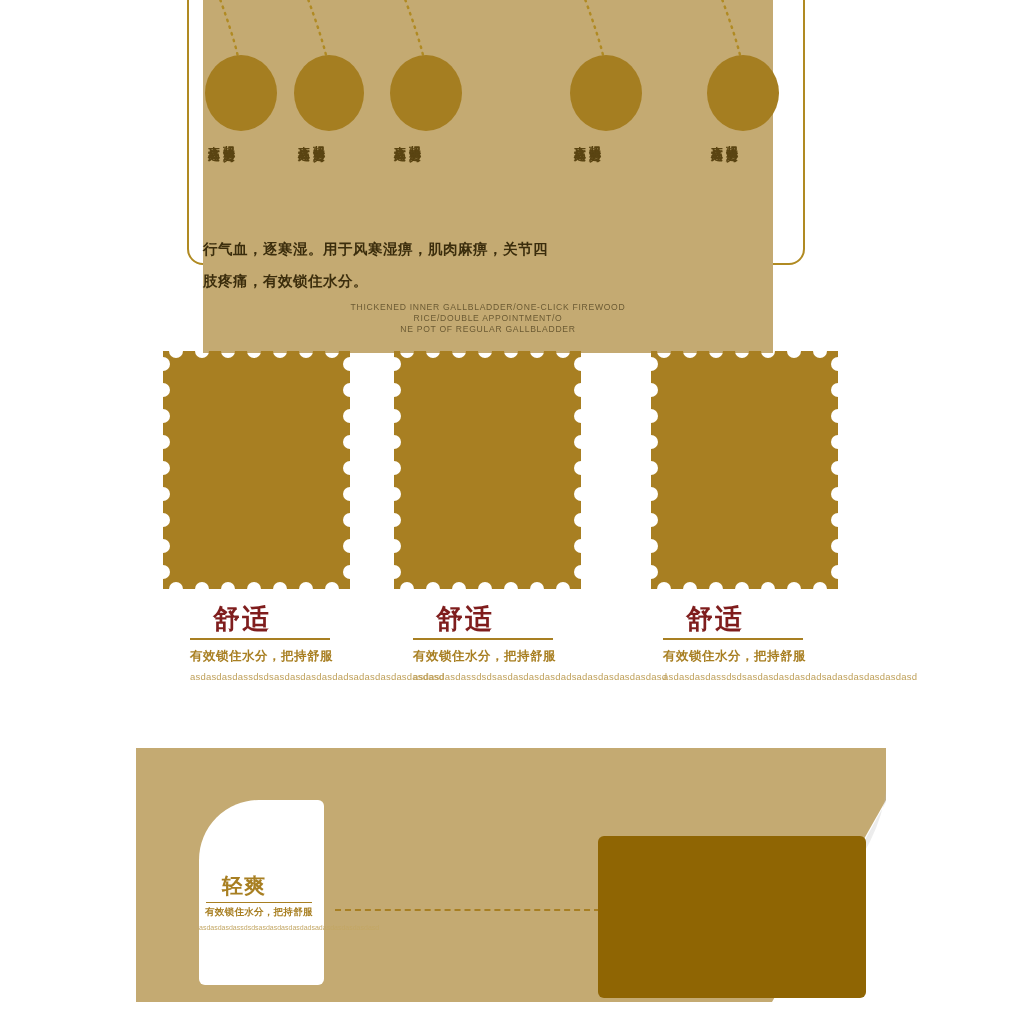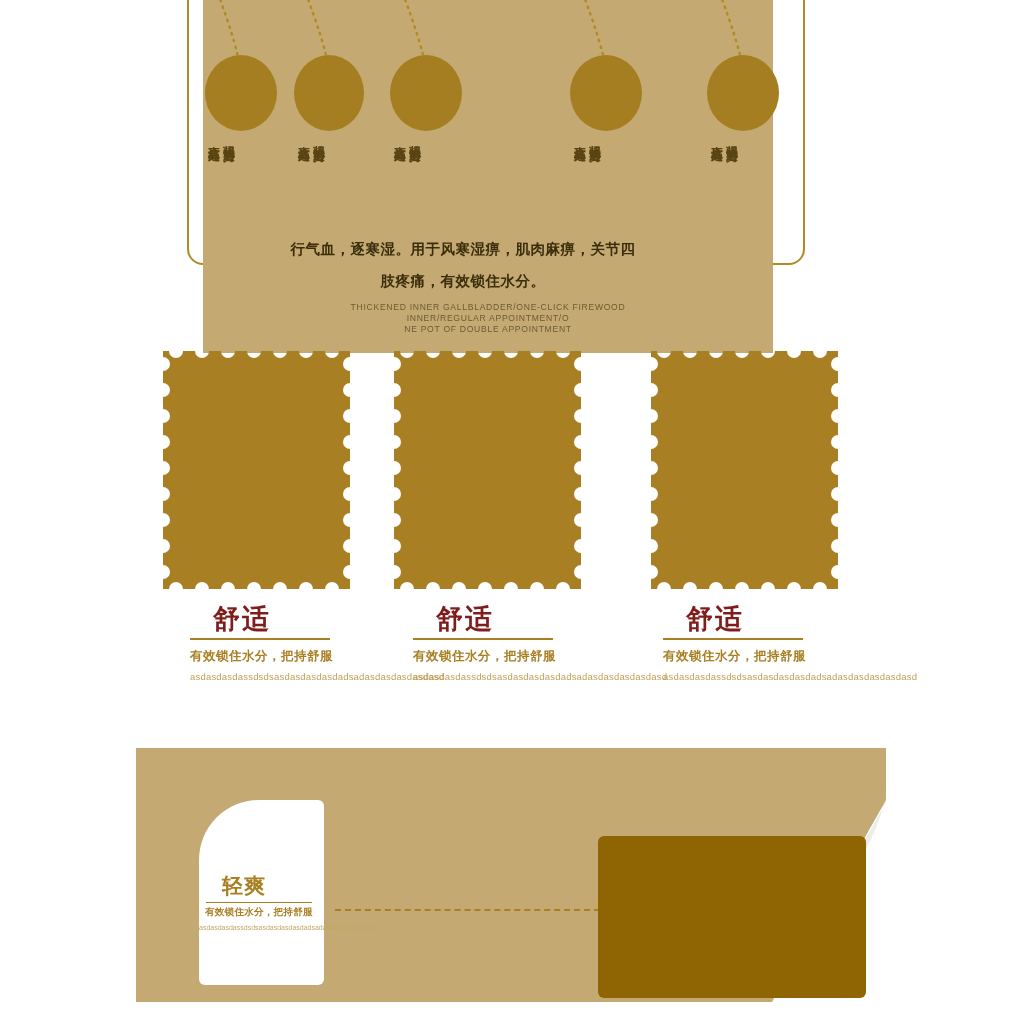--- a/index.html
+++ b/index.html
@@ -26,21 +26,21 @@
   .bubble-label{
     position:absolute; z-index:5;
     display:flex; flex-direction:row-reverse; gap:2px;
     color:#5a4412; font-size:12px; line-height:13px; font-weight:bold;
   }
   .bubble-label span{
     writing-mode:vertical-rl; text-orientation:upright; letter-spacing:1px;
   }
 
   .desc-line{
-    position:absolute; left:203px; width:520px; text-align:center;
+    position:absolute; left:203px; width:520px; text-align:left;
     color:#3b2d0c; font-size:14.5px; font-weight:bold; z-index:6;
     letter-spacing:0.5px;
   }
   .desc-en{
     position:absolute; left:203px; width:570px; text-align:center;
     color:#6b5a33; font-size:8.6px; line-height:11.5px; z-index:6;
     letter-spacing:0.7px;
   }
 
   
@@ -138,22 +138,22 @@
   <span>直达痛处</span>
 </div>
 <div class="bubble-label" style="left:710px;top:136px;">
   <span>超强渗透力</span>
   <span>直达痛处</span>
 </div>
 
 <div class="desc-line" style="top:240px;">行气血，逐寒湿。用于风寒湿痹，肌肉麻痹，关节四</div>
 <div class="desc-line" style="top:272px;">肢疼痛，有效锁住水分。</div>
 <div class="desc-en" style="top:302px;">THICKENED INNER GALLBLADDER/ONE-CLICK FIREWOOD</div>
-<div class="desc-en" style="top:313px;">INNER/REGULAR APPOINTMENT/O</div>
-<div class="desc-en" style="top:324px;">NE POT OF DOUBLE APPOINTMENT</div>
+<div class="desc-en" style="top:313px;">RICE/DOUBLE APPOINTMENT/O</div>
+<div class="desc-en" style="top:324px;">NE POT OF REGULAR GALLBLADDER</div>
 
 <svg class="stamp-col" style="left:163px;top:351px;width:187px;height:238px;z-index:4;" viewBox="0 0 187 238">
   <defs>
     <mask id="perf1">
       <rect x="0" y="0" width="187" height="238" fill="#fff"></rect>
       <g fill="#000">
         <circle cx="13" cy="0" r="7"></circle>
           <circle cx="39" cy="0" r="7"></circle>
           <circle cx="65" cy="0" r="7"></circle>
           <circle cx="91" cy="0" r="7"></circle>

